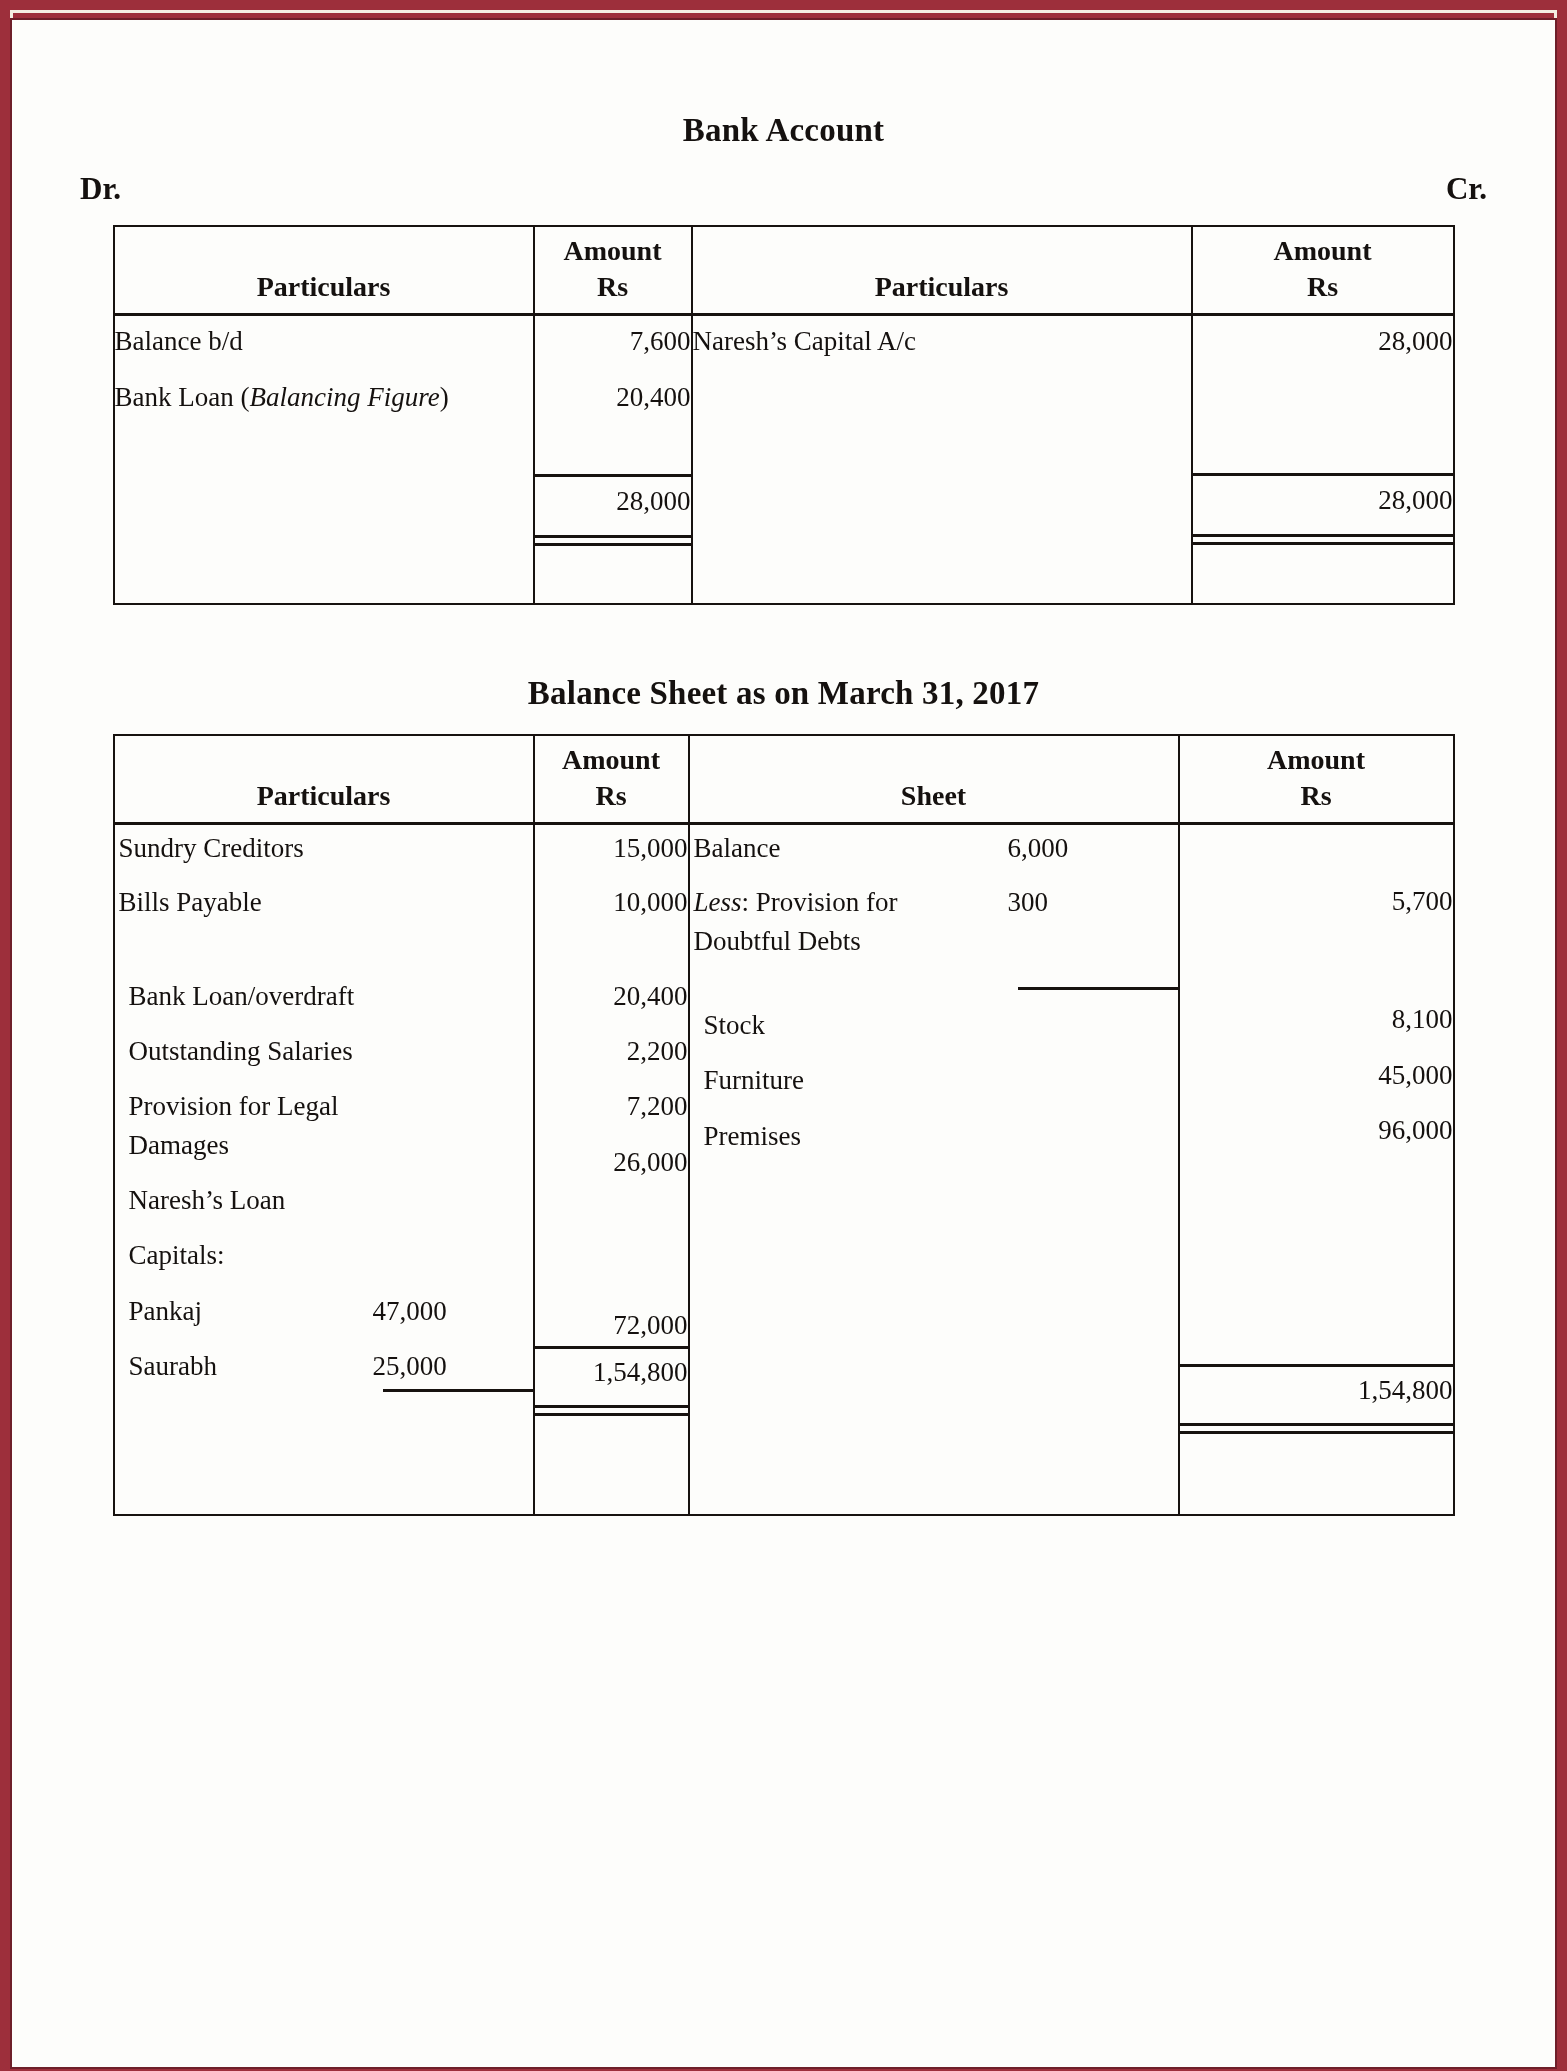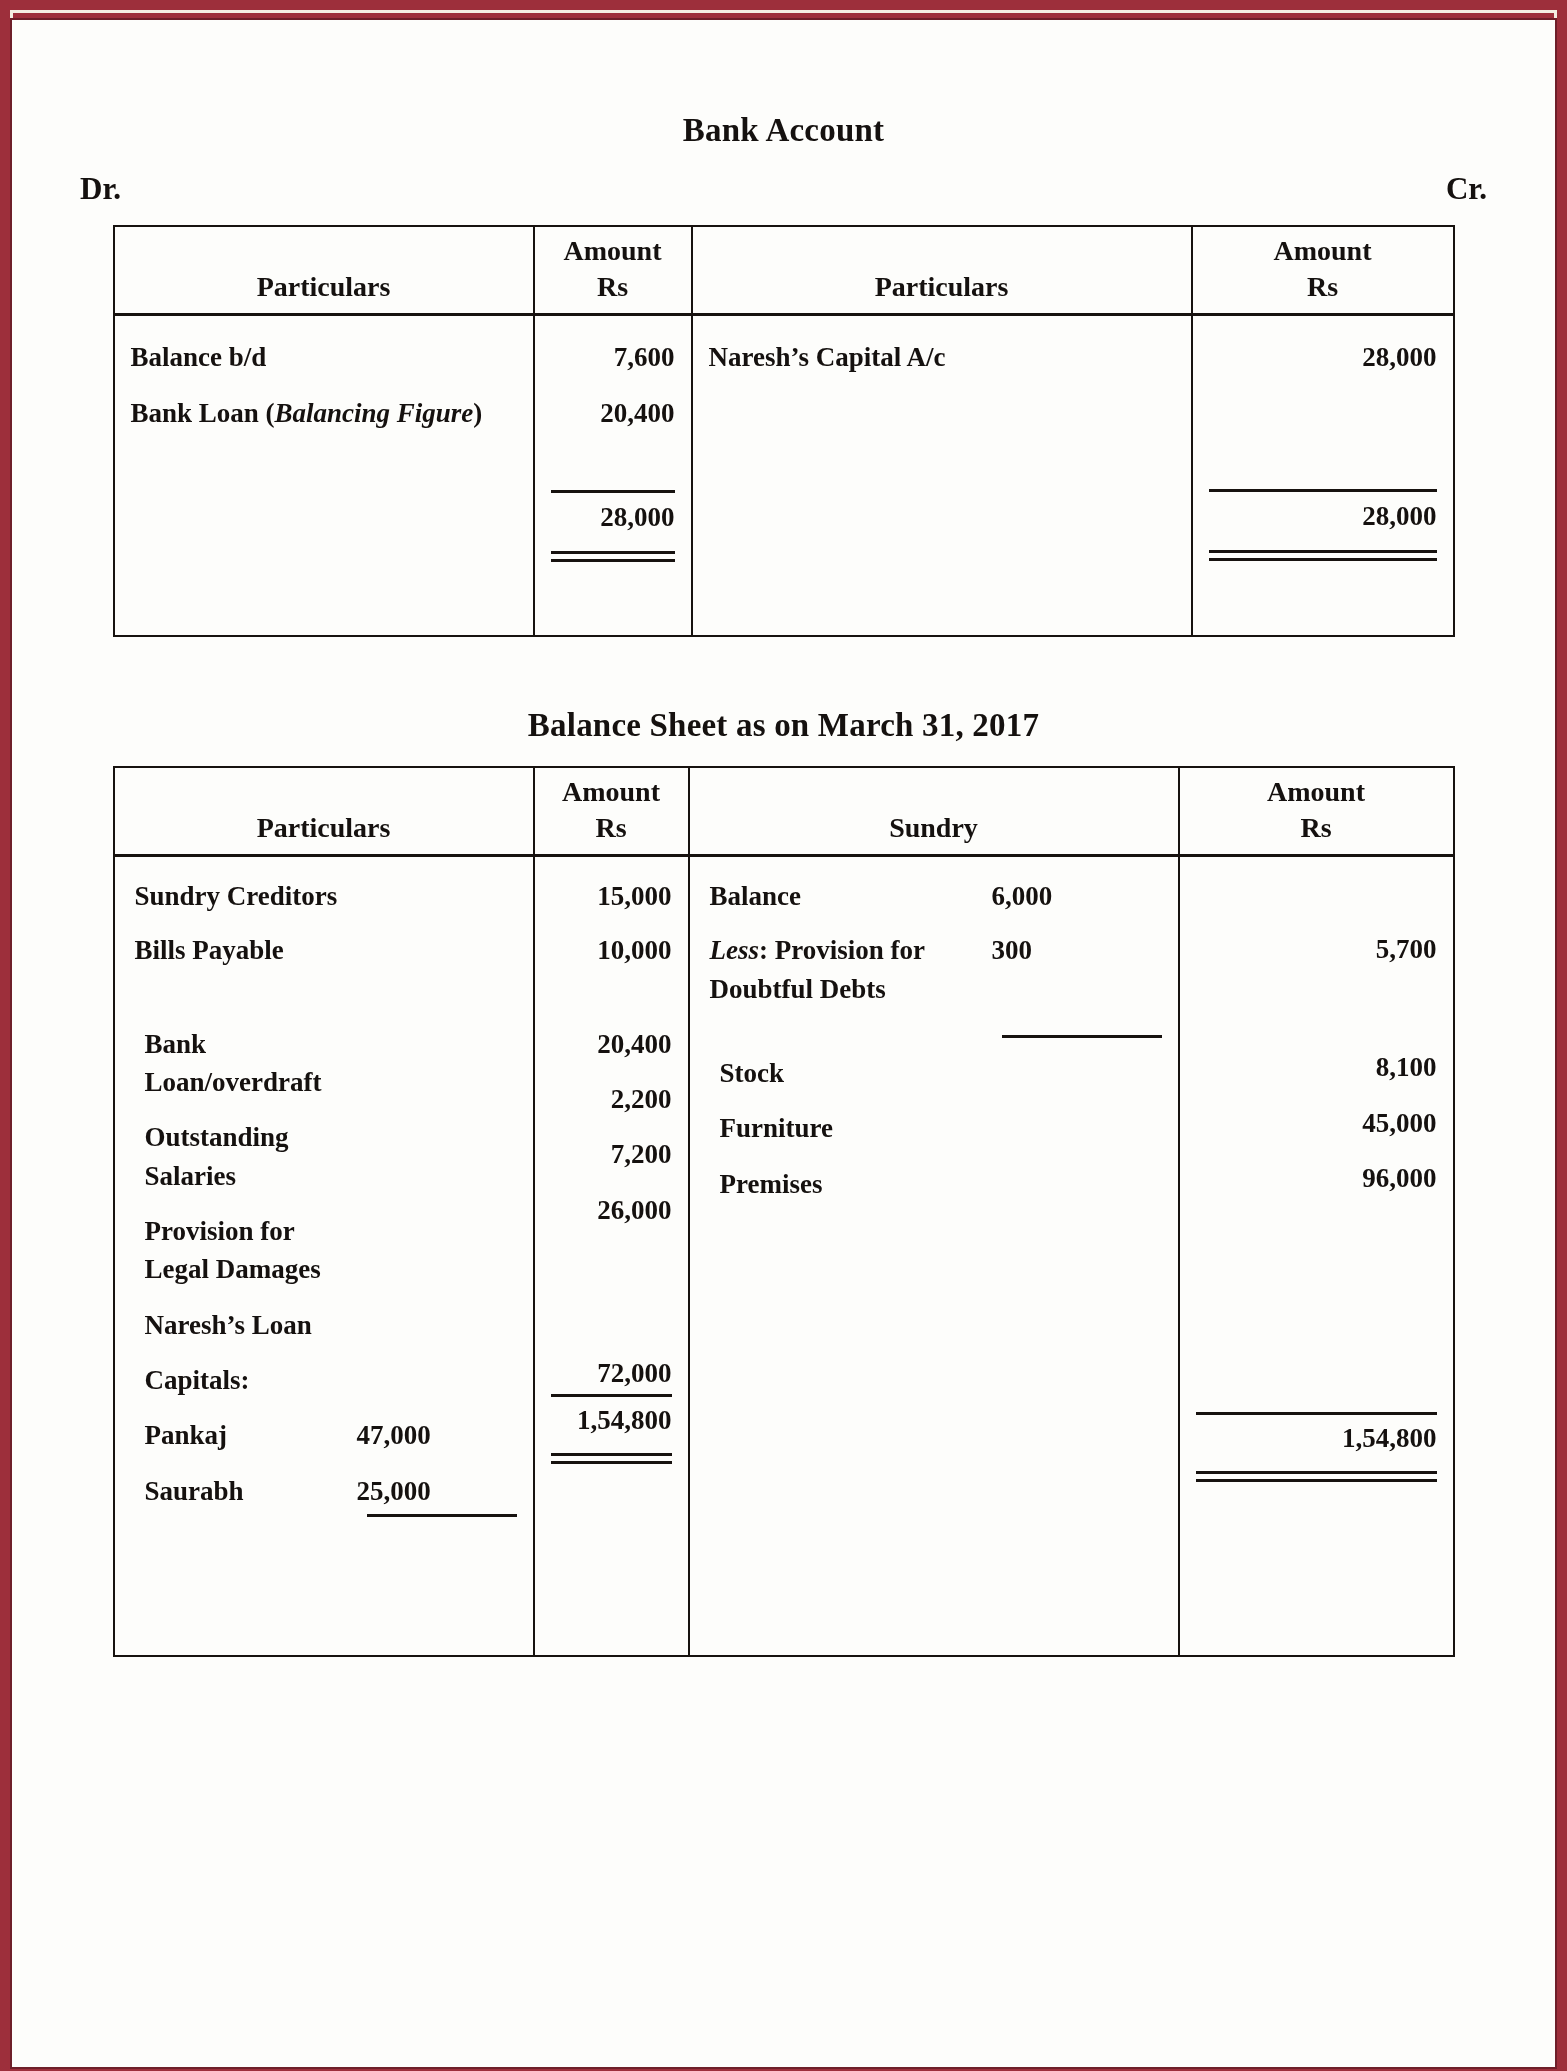--- a/index.html
+++ b/index.html
@@ -74,22 +74,22 @@
     table-layout: fixed;
     font-size: 27px;
     width: 1340px;
     margin: 0 auto;
   }
 
   table.ledger td,
   table.ledger th {
     border: 2px solid #17120f;
     vertical-align: top;
-    padding: 16px;
-    font-weight: bold;
+    padding: 0;
+    font-weight: normal;
   }
 
   
   table.ledger thead th {
     text-align: center;
     font-weight: bold;
     font-size: 28px;
     line-height: 1.28;
     padding: 6px 8px 8px 8px;
     vertical-align: bottom;
@@ -278,21 +278,21 @@
         <thead>
           <tr>
             <th>
               <span class="hdr-bot">Particulars</span>
             </th>
             <th class="hdr-amount">
               <span class="hdr-top">Amount</span>
               <span class="hdr-bot">Rs</span>
             </th>
             <th>
-              <span class="hdr-bot">Sundry</span>
+              <span class="hdr-bot">Sheet</span>
             </th>
             <th class="hdr-amount">
               <span class="hdr-top">Amount</span>
               <span class="hdr-bot">Rs</span>
             </th>
           </tr>
         </thead>
         <tbody>
           <tr>
 

